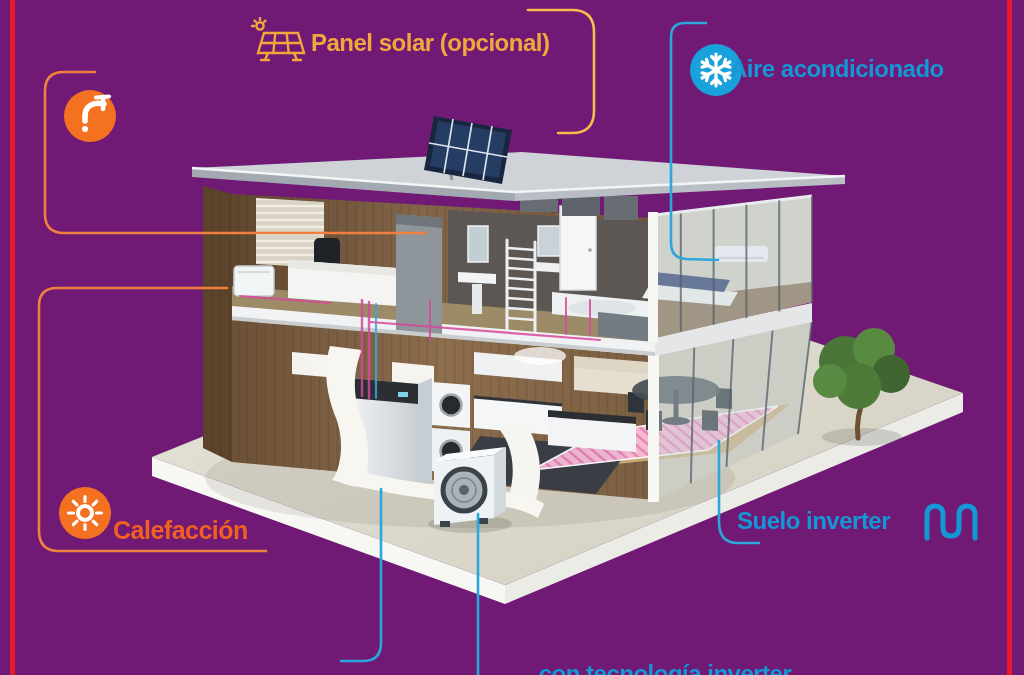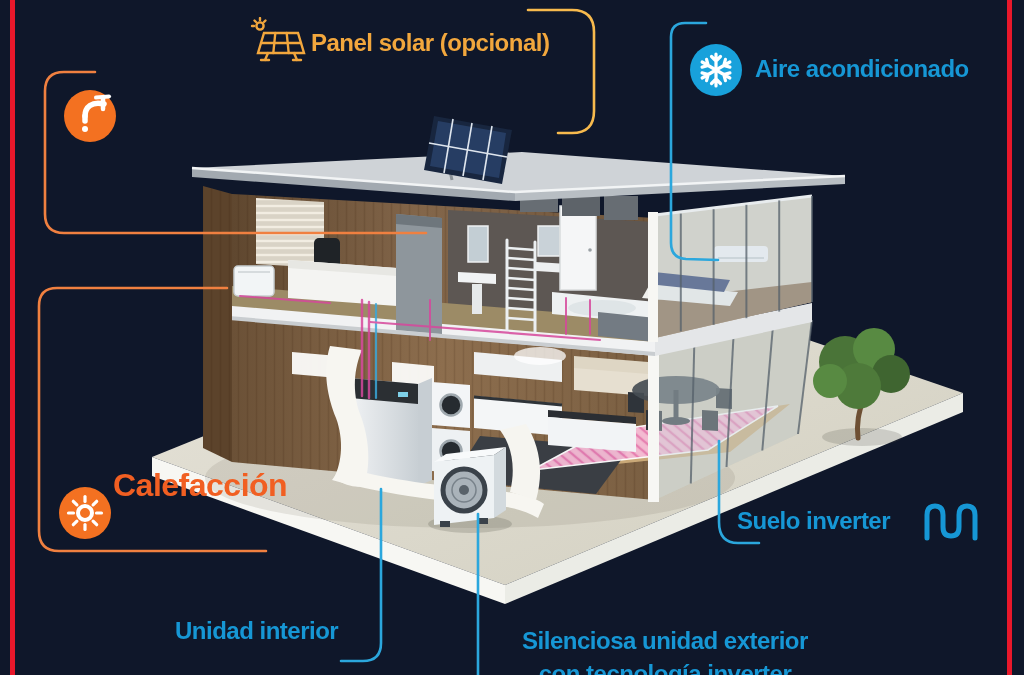--- a/index.html
+++ b/index.html
@@ -1,34 +1,34 @@
 <!DOCTYPE html>
 <html style="--border-red: #e9182b; --label-amber: #f2a73d; --label-orange: #f15f22; --label-blue: #1697d5; --line-amber: #f7ba4d; --line-orange: #f08040; --line-blue: #2ba7dd; --icon-orange-fill: #f37121; --icon-blue-fill: #18a1db;"><head>
 <meta charset="utf-8">
 <style>
   html,body{margin:0;padding:0;background:#fff;}
   .stage{
-    position:relative;width:1024px;height:675px;overflow:hidden;background:#0f172a;
+    position:relative;width:1024px;height:675px;overflow:hidden;background:#701a75;
     font-family:"Liberation Sans",sans-serif;
   }
   .red-border{position:absolute;top:0;bottom:0;width:5px;background:var(--border-red);}
   .red-border.left{left:10px;}
   .red-border.right{left:1007px;}
   .house-svg{position:absolute;left:0;top:0;}
   .label{
     position:absolute;font-weight:700;white-space:nowrap;letter-spacing:-0.5px;
     line-height:1.05;
   }
   .amber{color:var(--label-amber);}
   .orange{color:var(--label-orange);}
   .blue{color:var(--label-blue);}
   .lbl-panel{left:311px;top:30px;font-size:24px;}
   .lbl-acs{left:130px;top:102px;font-size:25px;letter-spacing:-0.8px;}
-  .lbl-aire{left:755px;top:56px;font-size:24px;}
-  .lbl-cal{left:113px;top:469px;font-size:32px;text-align:right;}
+  .lbl-aire{left:730px;top:56px;font-size:24px;}
+  .lbl-cal{left:113px;top:517px;font-size:25px;text-align:right;}
   .lbl-suelo{left:737px;top:508px;font-size:24px;}
   .lbl-ui{left:175px;top:618px;font-size:24px;}
   .lbl-sil1{left:490px;top:628px;width:350px;text-align:center;font-size:24px;}
   .lbl-sil2{left:490px;top:661px;width:350px;text-align:center;font-size:24px;}
   .icon{position:absolute;}
   .ic-panel{left:250px;top:17px;}
   .ic-acs{left:62px;top:88px;}
   .ic-aire{left:688px;top:42px;}
   .ic-cal{left:57px;top:485px;}
   .ic-coil{left:923px;top:502px;}
@@ -372,22 +372,20 @@
 
   <div class="label amber lbl-panel">Panel solar (opcional)</div>
 
   <div class="label blue lbl-aire">Aire acondicionado</div>
 
 
   <div class="label orange lbl-cal">Calefacción</div>
 
   <div class="label blue lbl-suelo">Suelo inverter</div>
 
-  <div class="label blue lbl-ui">Unidad interior</div>
-
-  <div class="label blue lbl-sil1">Silenciosa unidad exterior</div>
+
 
   <div class="label blue lbl-sil2">con tecnología inverter</div>
 
   <div class="red-border left"></div>
   <div class="red-border right"></div>
 
 </div>
 
 </body></html>

